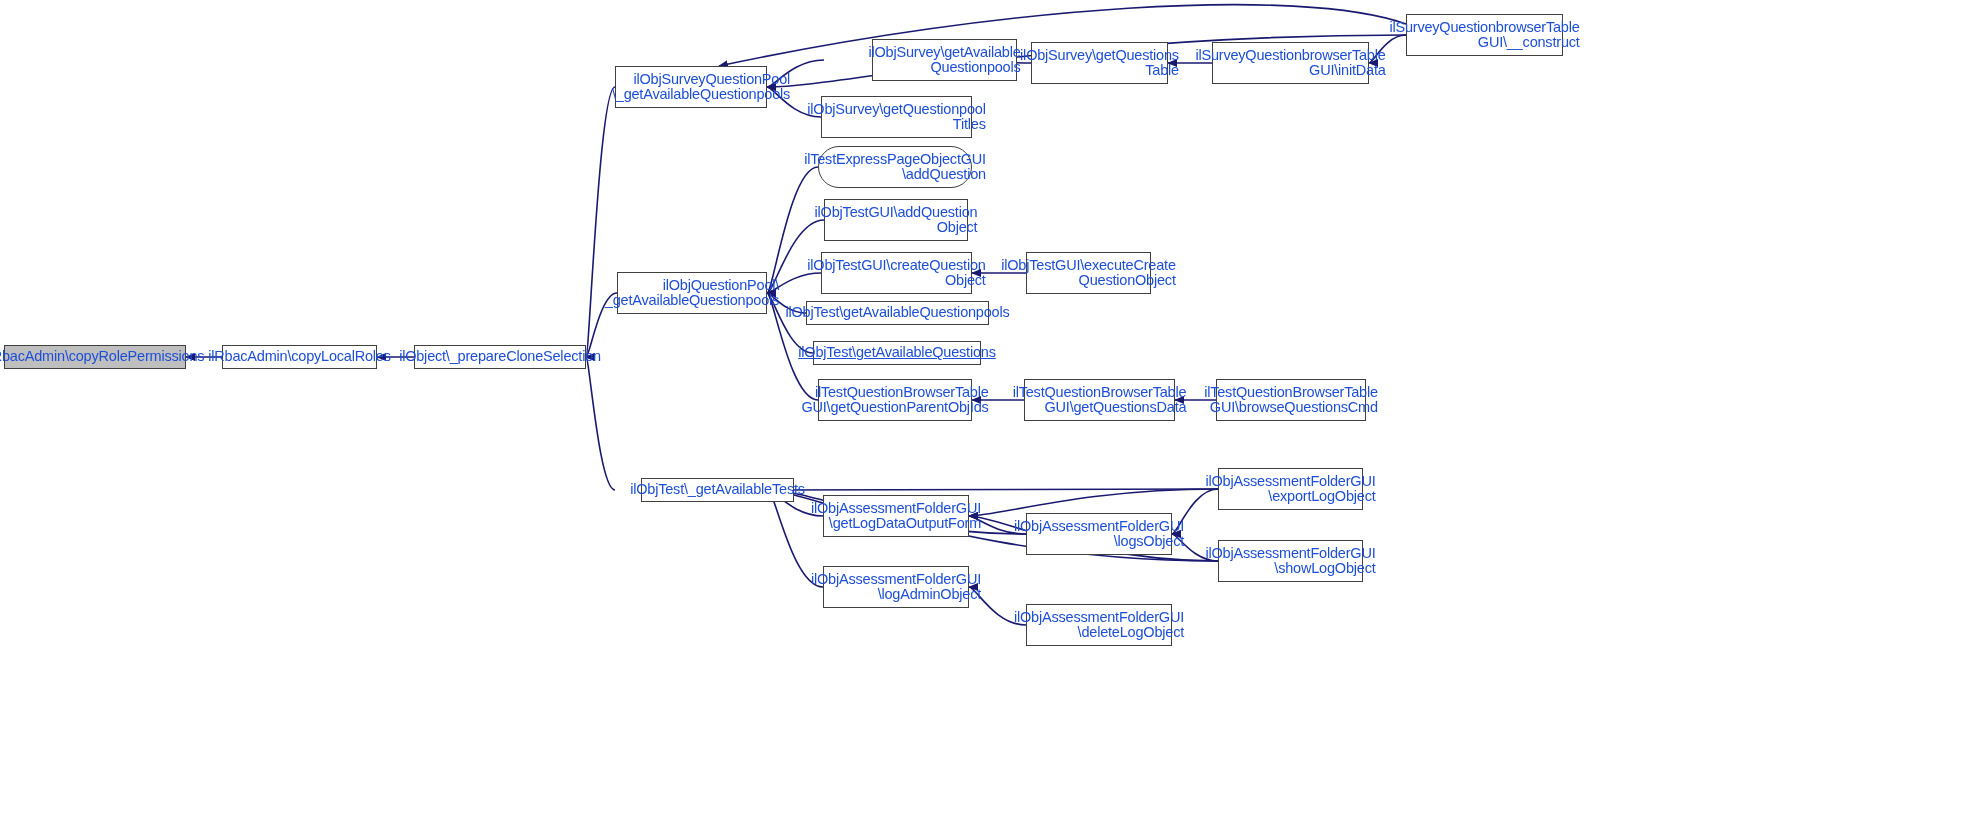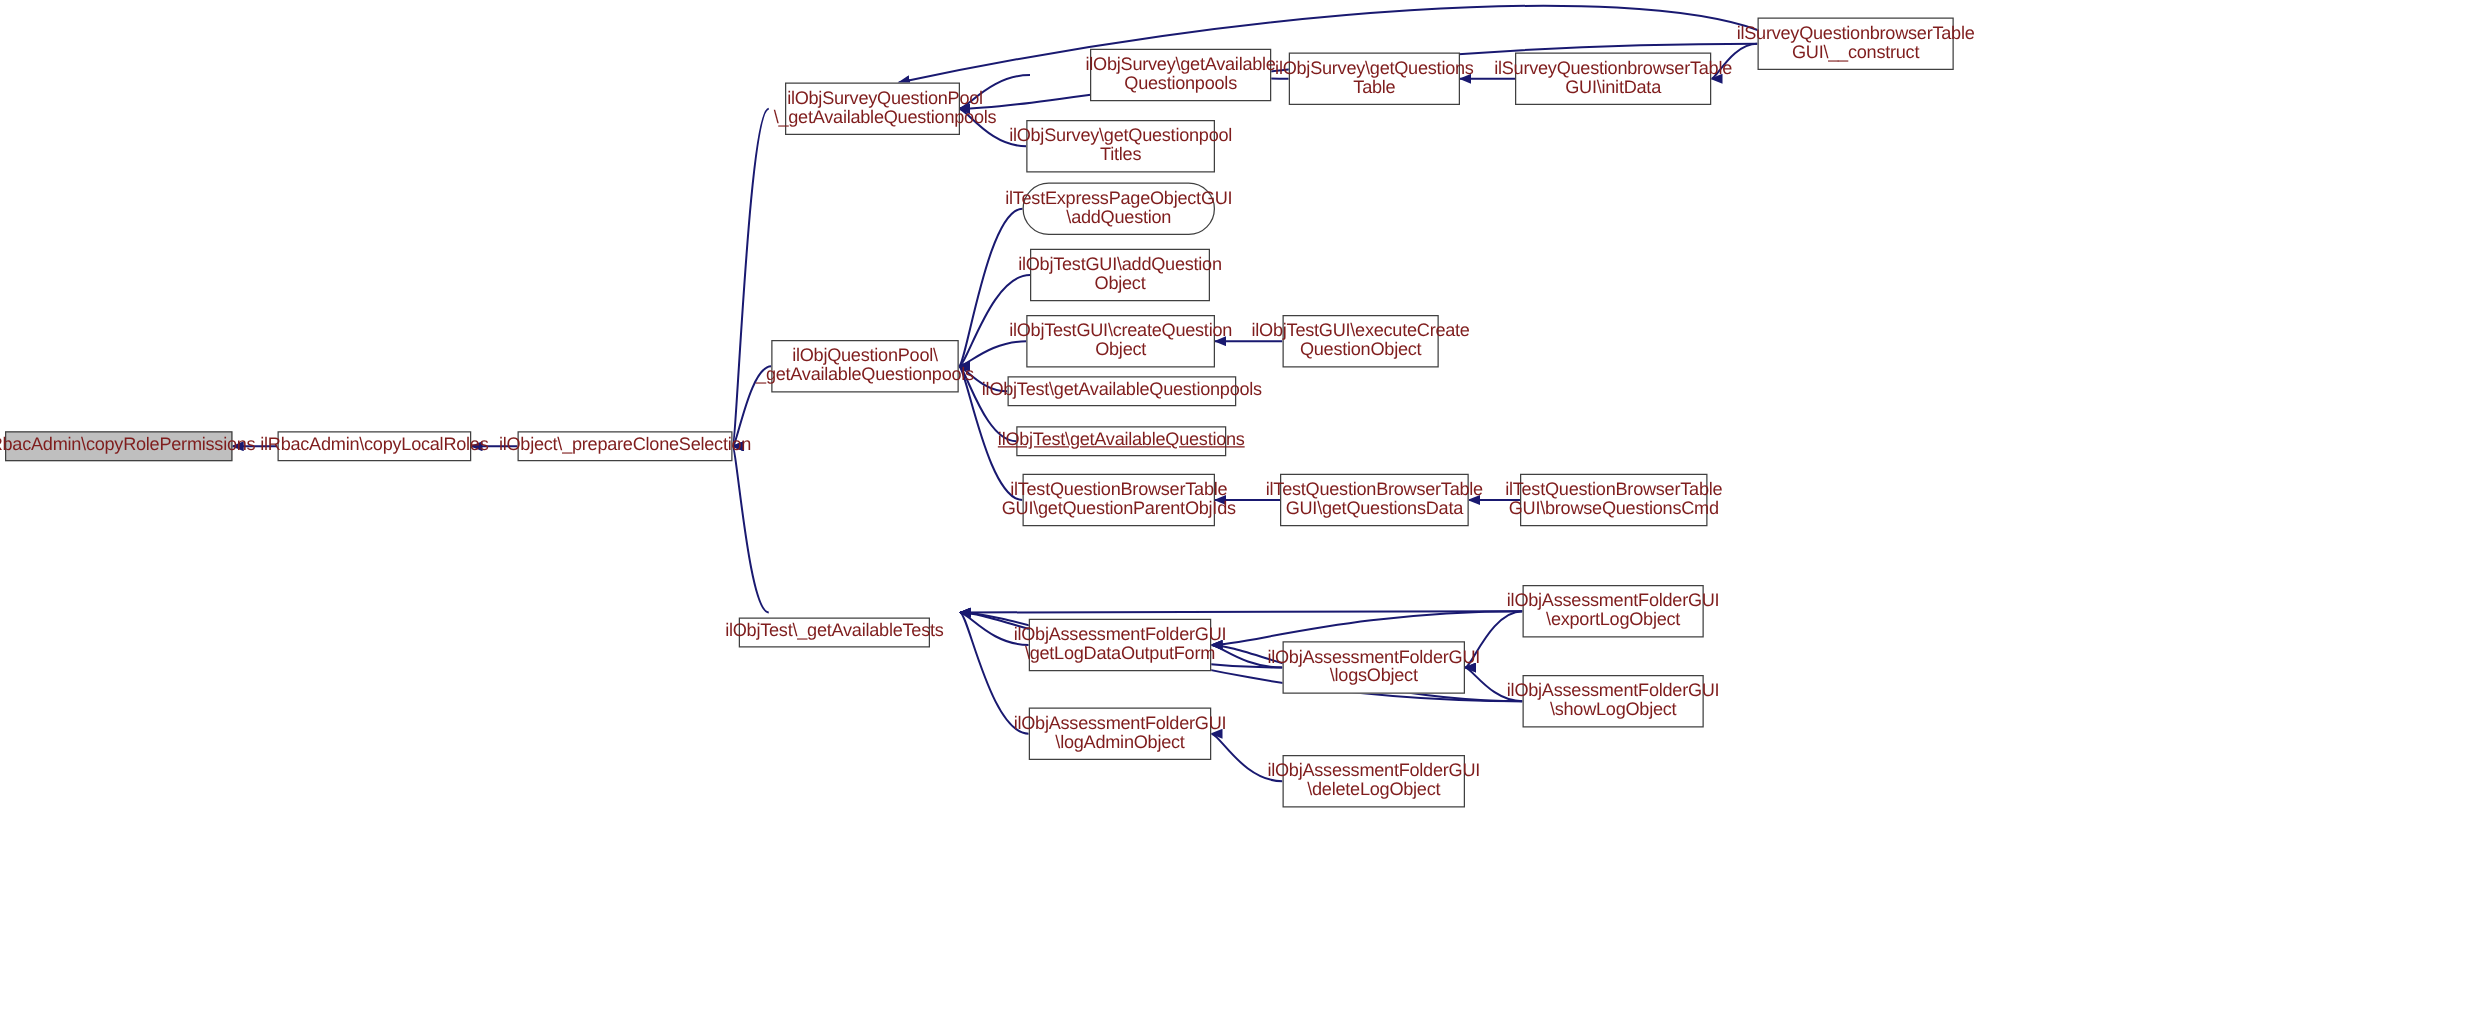--- a/index.html
+++ b/index.html
@@ -3,21 +3,21 @@
 <meta charset="utf-8">
 <style>
   html,body{margin:0;padding:0;background:#ffffff;}
   body{width:1980px;height:815px;overflow:hidden;
        font-family:"Liberation Sans","DejaVu Sans",sans-serif;}
   #graph{position:relative;width:1980px;height:815px;background:#ffffff;}
   svg#edges{position:absolute;left:0;top:0;width:1980px;height:815px;}
   .node{position:absolute;box-sizing:border-box;
         background:#ffffff;border:1px solid #404040;
         display:flex;align-items:center;justify-content:center;
-        text-align:center;color:#7f1d1d;
+        text-align:right;color:#1d4ed8;
         font-size:14.5px;line-height:15.5px;letter-spacing:-0.2px;
         white-space:pre;}
   .node.hl{background:#bfbfbf;border-color:#404040;}
 </style>
 </head>
 <body>
 
 <div id="graph">
   <svg id="edges" viewBox="0 0 1980 815" preserveAspectRatio="none">
       <defs>
@@ -55,21 +55,21 @@
       <path d="M1218,489 C1081.05,489 998.88,516 969,516" fill="none" stroke="#191970" stroke-width="1.6" marker-end="url(#ah)"></path>
       <path d="M1218,561 C1192.7,561 1177.52,534 1172,534" fill="none" stroke="#191970" stroke-width="1.6" marker-end="url(#ah)"></path>
       <path d="M1218,561 C1081.05,561 998.88,516 969,516" fill="none" stroke="#191970" stroke-width="1.6" marker-end="url(#ah)"></path>
       <path d="M1026,625 C994.65,625 975.84,587 969,587" fill="none" stroke="#191970" stroke-width="1.6" marker-end="url(#ah)"></path>
       <path d="M1406,24 C1300,-14 1000,6 719,66" fill="none" stroke="#191970" stroke-width="1.6" marker-end="url(#ah)"></path>
     </svg>
   <div id="nodes">
       <div class="node hl" style="left: 4px; top: 345px; width: 182px; height: 24px;">ilRbacAdmin\copyRolePermissions</div>
       <div class="node" style="left: 222px; top: 345px; width: 155px; height: 24px;">ilRbacAdmin\copyLocalRoles</div>
       <div class="node" style="left: 414px; top: 345px; width: 172px; height: 24px;">ilObject\_prepareCloneSelection</div>
-      <div class="node" style="left: 628px; top: 66px; width: 140px; height: 42px; padding-left: 20px;">ilObjSurveyQuestionPool
+      <div class="node" style="left: 615px; top: 66px; width: 152px; height: 42px; padding-left: 20px;">ilObjSurveyQuestionPool
 \_getAvailableQuestionpools</div>
       <div class="node" style="left: 872px; top: 39px; width: 145px; height: 42px;">ilObjSurvey\getAvailable
 Questionpools</div>
       <div class="node" style="left: 821px; top: 96px; width: 151px; height: 42px;">ilObjSurvey\getQuestionpool
 Titles</div>
       <div class="node" style="left: 1031px; top: 42px; width: 137px; height: 42px;">ilObjSurvey\getQuestions
 Table</div>
       <div class="node" style="left: 1212px; top: 42px; width: 157px; height: 42px;">ilSurveyQuestionbrowserTable
 GUI\initData</div>
       <div class="node" style="left: 1406px; top: 14px; width: 157px; height: 42px;">ilSurveyQuestionbrowserTable
@@ -85,21 +85,21 @@
       <div class="node" style="left: 617px; top: 272px; width: 150px; height: 42px;">ilObjQuestionPool\
 _getAvailableQuestionpools</div>
       <div class="node" style="left: 806px; top: 301px; width: 183px; height: 24px;">ilObjTest\getAvailableQuestionpools</div>
       <div class="node" style="left: 813px; top: 341px; width: 168px; height: 24px; text-decoration: underline;">ilObjTest\getAvailableQuestions</div>
       <div class="node" style="left: 818px; top: 379px; width: 154px; height: 42px;">ilTestQuestionBrowserTable
 GUI\getQuestionParentObjIds</div>
       <div class="node" style="left: 1024px; top: 379px; width: 151px; height: 42px;">ilTestQuestionBrowserTable
 GUI\getQuestionsData</div>
       <div class="node" style="left: 1216px; top: 379px; width: 150px; height: 42px;">ilTestQuestionBrowserTable
 GUI\browseQuestionsCmd</div>
-      <div class="node" style="left: 591px; top: 478px; width: 153px; height: 24px; margin-top: 16px;">ilObjTest\_getAvailableTests</div>
+      <div class="node" style="left: 641px; top: 478px; width: 153px; height: 24px;">ilObjTest\_getAvailableTests</div>
       <div class="node" style="left: 823px; top: 495px; width: 146px; height: 42px;">ilObjAssessmentFolderGUI
 \getLogDataOutputForm</div>
       <div class="node" style="left: 1218px; top: 468px; width: 145px; height: 42px;">ilObjAssessmentFolderGUI
 \exportLogObject</div>
       <div class="node" style="left: 1026px; top: 513px; width: 146px; height: 42px;">ilObjAssessmentFolderGUI
 \logsObject</div>
       <div class="node" style="left: 1218px; top: 540px; width: 145px; height: 42px;">ilObjAssessmentFolderGUI
 \showLogObject</div>
       <div class="node" style="left: 823px; top: 566px; width: 146px; height: 42px;">ilObjAssessmentFolderGUI
 \logAdminObject</div>

